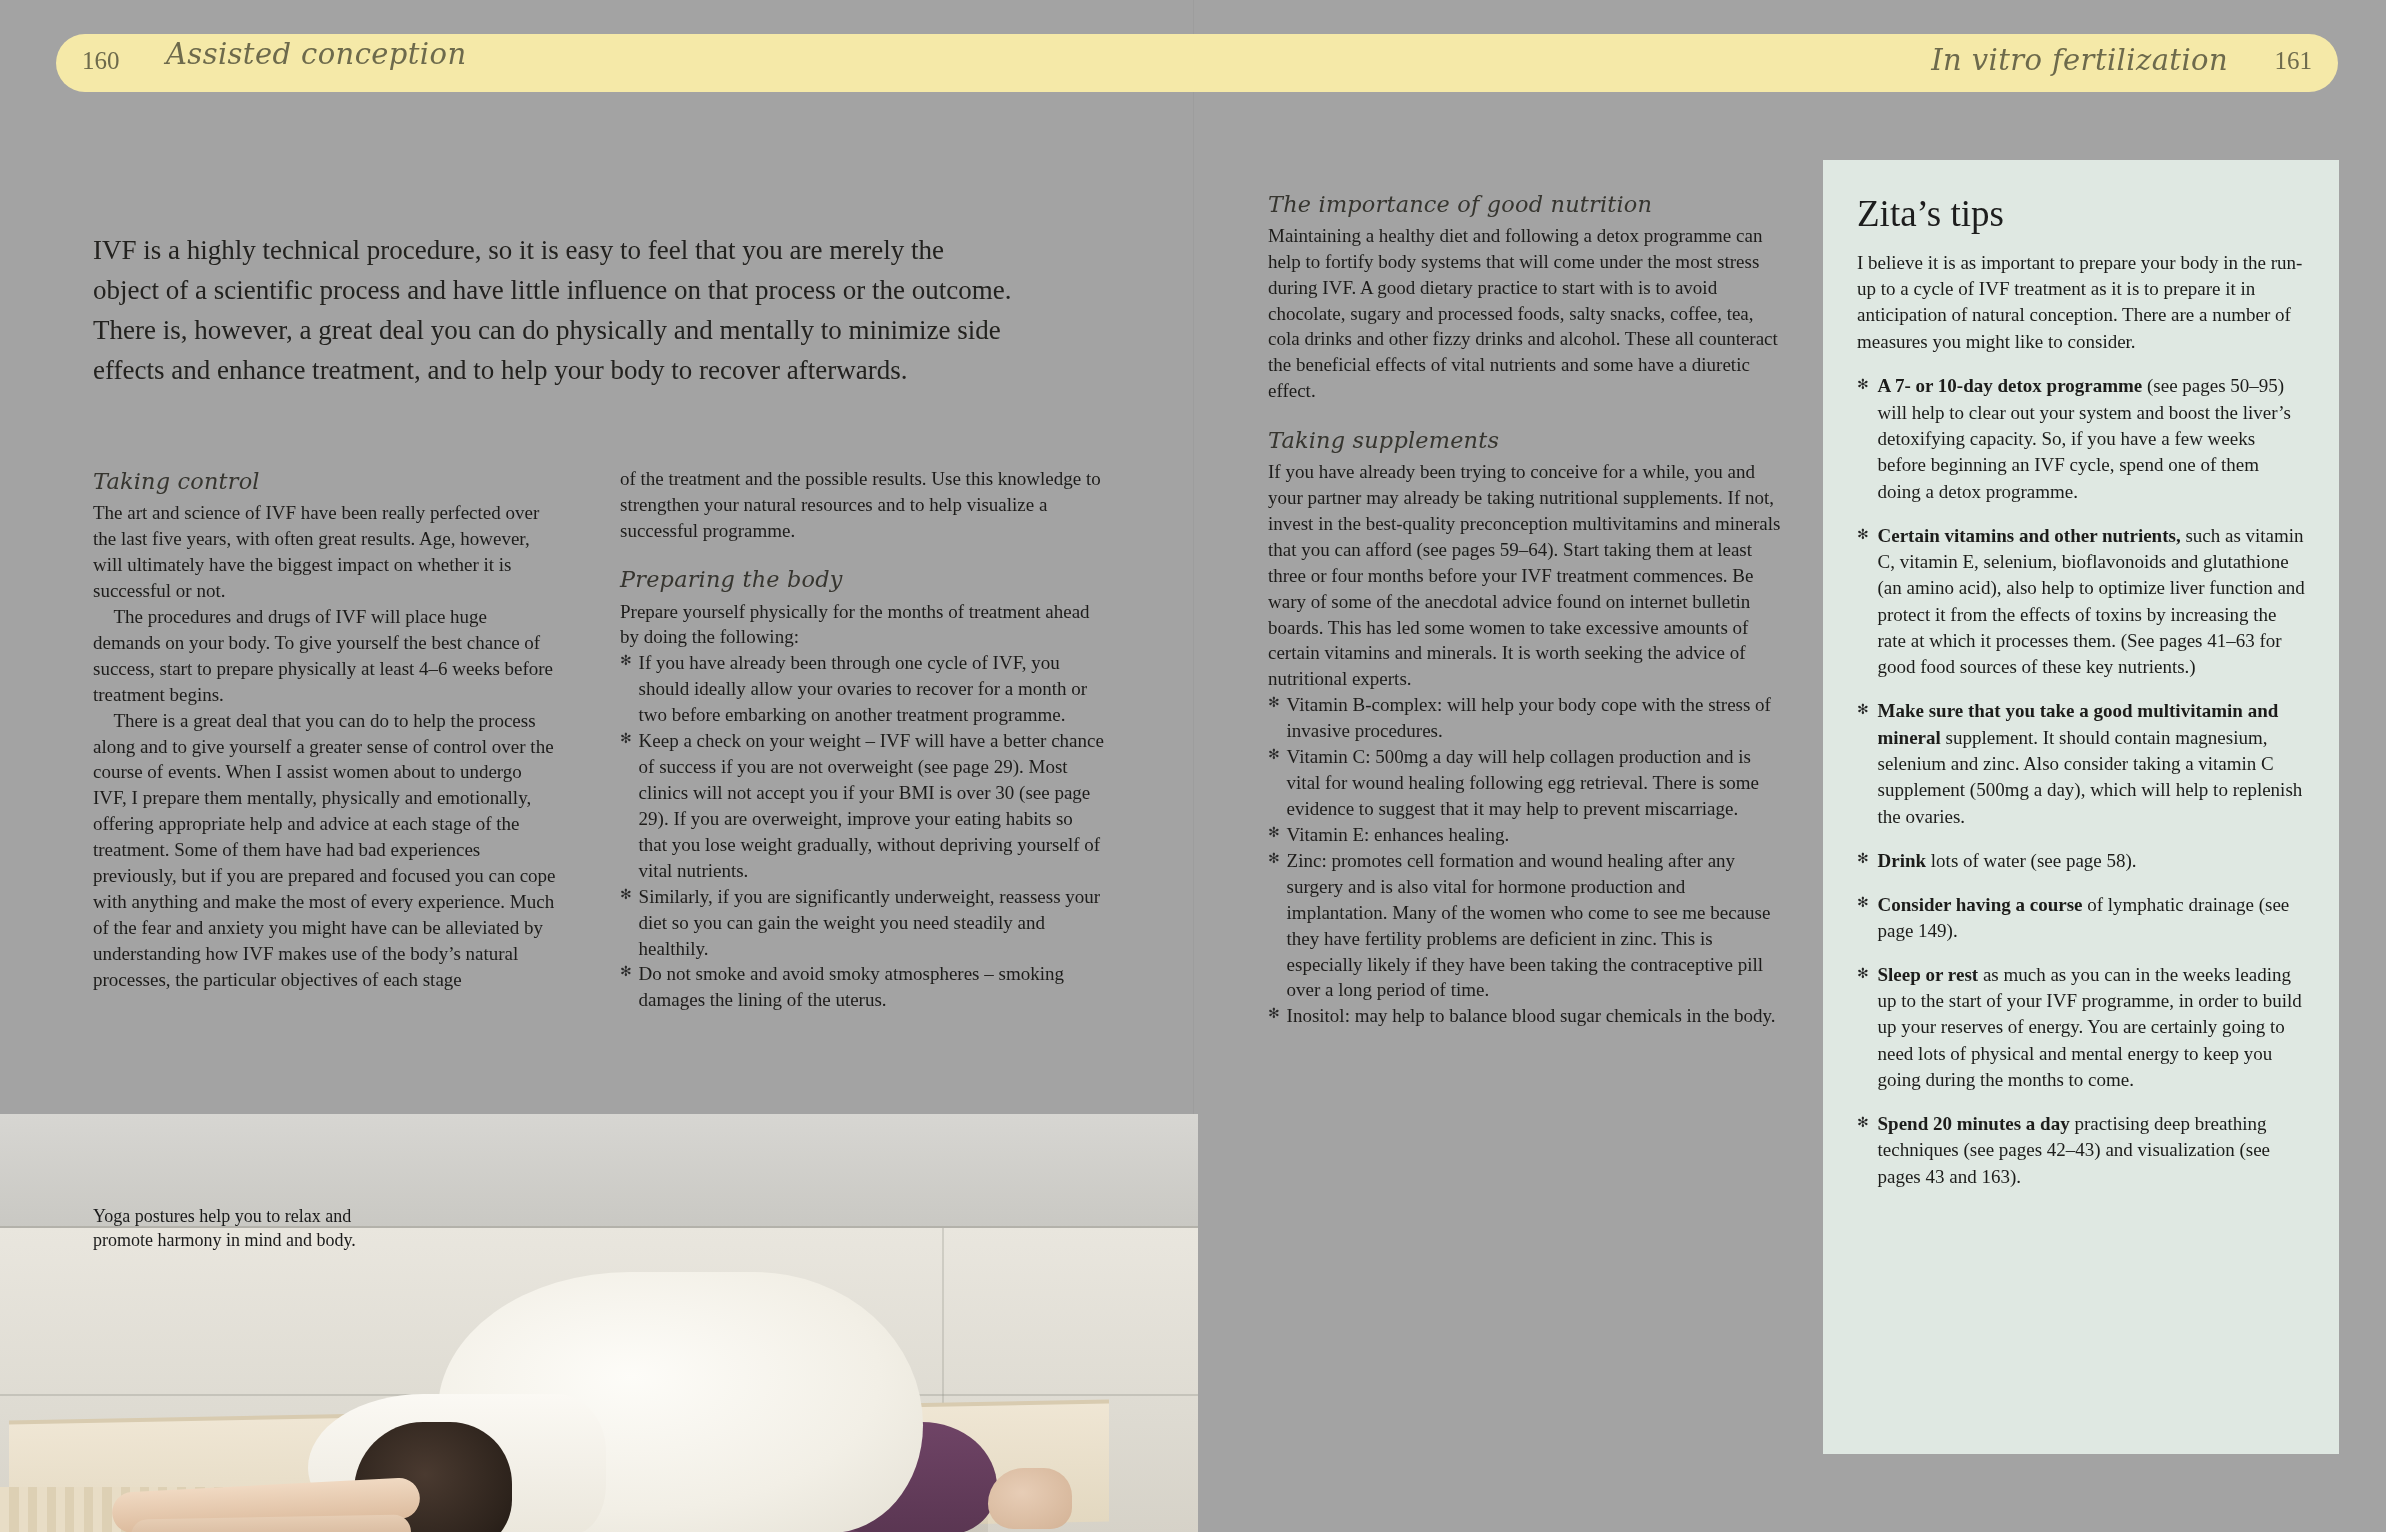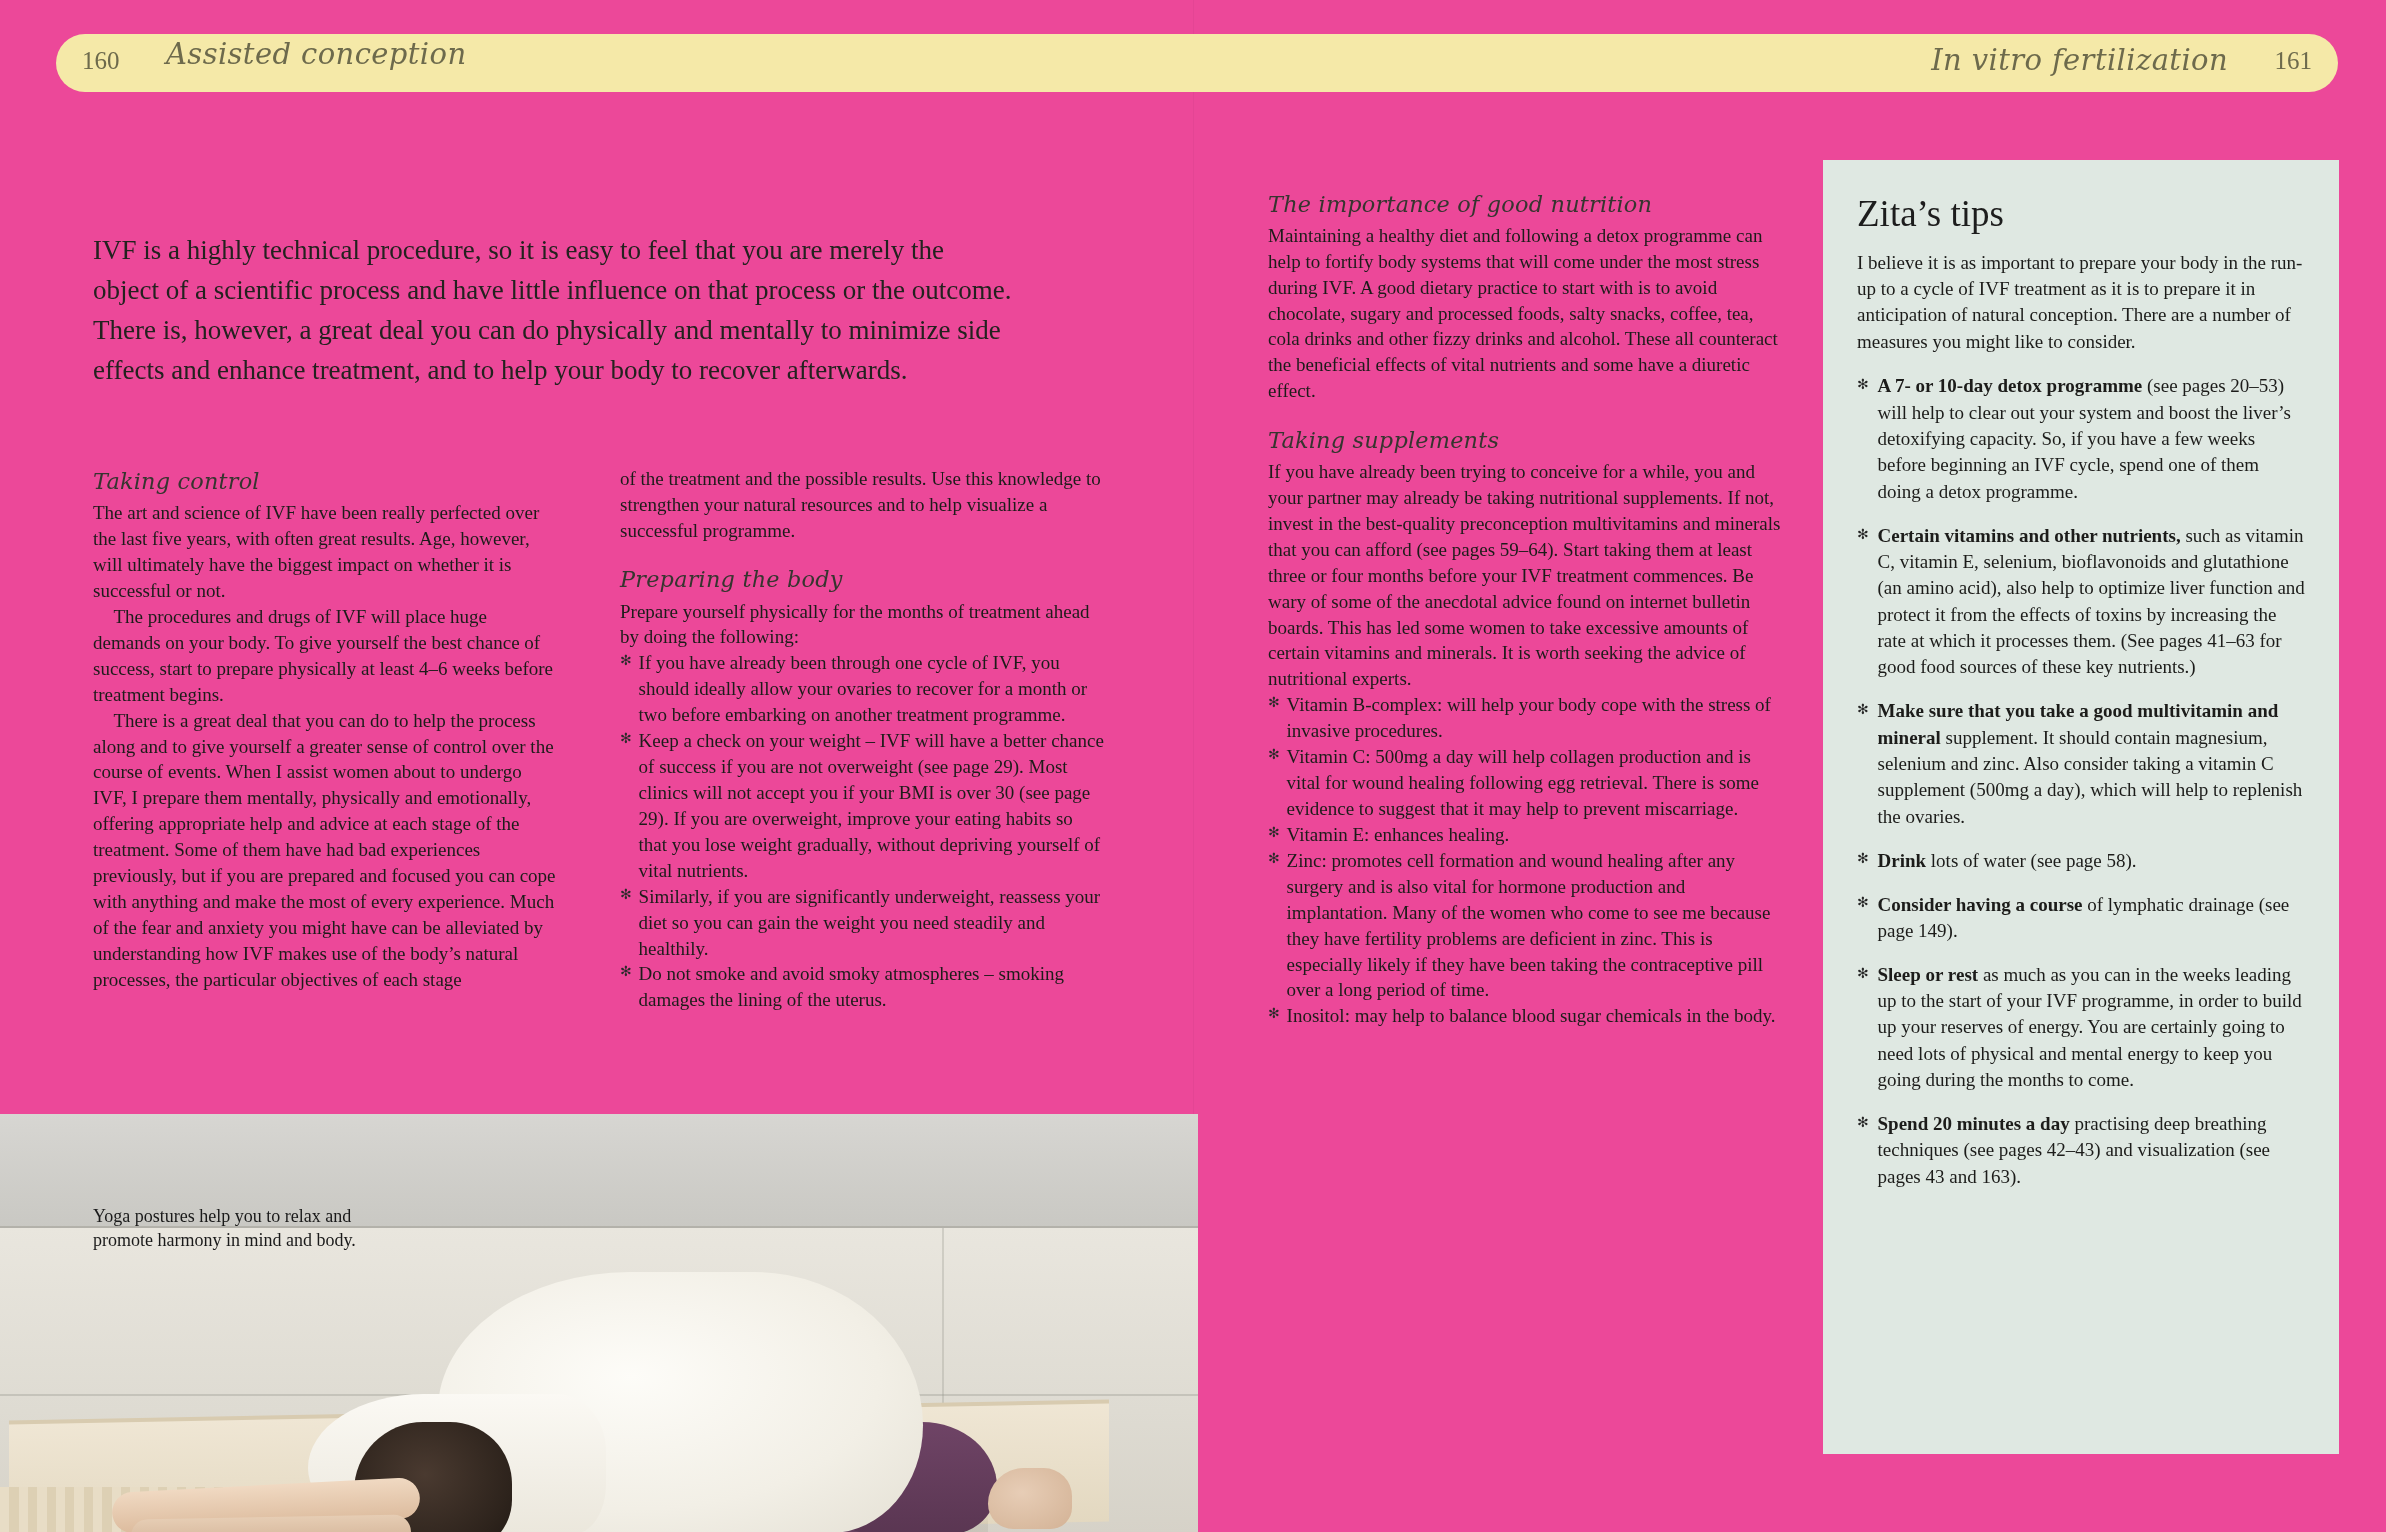--- a/index.html
+++ b/index.html
@@ -10,21 +10,21 @@
     background: #ffffff;
     font-family: "Liberation Serif", serif;
     color: #1b1b1b;
     overflow: hidden;
   }
 
   .page {
     position: relative;
     width: 2387px;
     height: 1533px;
-    background: #ec4899;
+    background: #a3a3a3;
   }
 
   
   .runhead {
     position: absolute;
     left: 56px;
     top: 34px;
     width: 2282px;
     height: 58px;
     background: #f5e9a8;
@@ -371,21 +371,21 @@
       <li>Zinc: promotes cell formation and wound healing after any surgery and is also vital for hormone production and implantation. Many of the women who come to see me because they have fertility problems are deficient in zinc. This is especially likely if they have been taking the contraceptive pill over a long period of time.</li>
       <li>Inositol: may help to balance blood sugar chemicals in the body.</li>
     </ul>
   </div>
 
   <aside class="tips">
     <div class="tips-inner">
       <h2>Zita’s tips</h2>
       <p class="lead">I believe it is as important to prepare your body in the run-up to a cycle of IVF treatment as it is to prepare it in anticipation of natural conception. There are a number of measures you might like to consider.</p>
       <ul>
-        <li><b>A 7- or 10-day detox programme</b><span> (see pages 20–53) will help to clear out your system and boost the liver’s detoxifying capacity. So, if you have a few weeks before beginning an IVF cycle, spend one of them doing a detox programme.</span></li>
+        <li><b>A 7- or 10-day detox programme</b><span> (see pages 50–95) will help to clear out your system and boost the liver’s detoxifying capacity. So, if you have a few weeks before beginning an IVF cycle, spend one of them doing a detox programme.</span></li>
         <li><b>Certain vitamins and other nutrients,</b><span> such as vitamin C, vitamin E, selenium, bioflavonoids and glutathione (an amino acid), also help to optimize liver function and protect it from the effects of toxins by increasing the rate at which it processes them. (See pages 41–63 for good food sources of these key nutrients.)</span></li>
         <li><b>Make sure that you take a good multivitamin and mineral</b><span> supplement. It should contain magnesium, selenium and zinc. Also consider taking a vitamin C supplement (500mg a day), which will help to replenish the ovaries.</span></li>
         <li><b>Drink</b><span> lots of water (see page 58).</span></li>
         <li><b>Consider having a course</b><span> of lymphatic drainage (see page 149).</span></li>
         <li><b>Sleep or rest</b><span> as much as you can in the weeks leading up to the start of your IVF programme, in order to build up your reserves of energy. You are certainly going to need lots of physical and mental energy to keep you going during the months to come.</span></li>
         <li><b>Spend 20 minutes a day</b><span> practising deep breathing techniques (see pages 42–43) and visualization (see pages 43 and 163).</span></li>
       </ul>
     </div>
   </aside>
 

